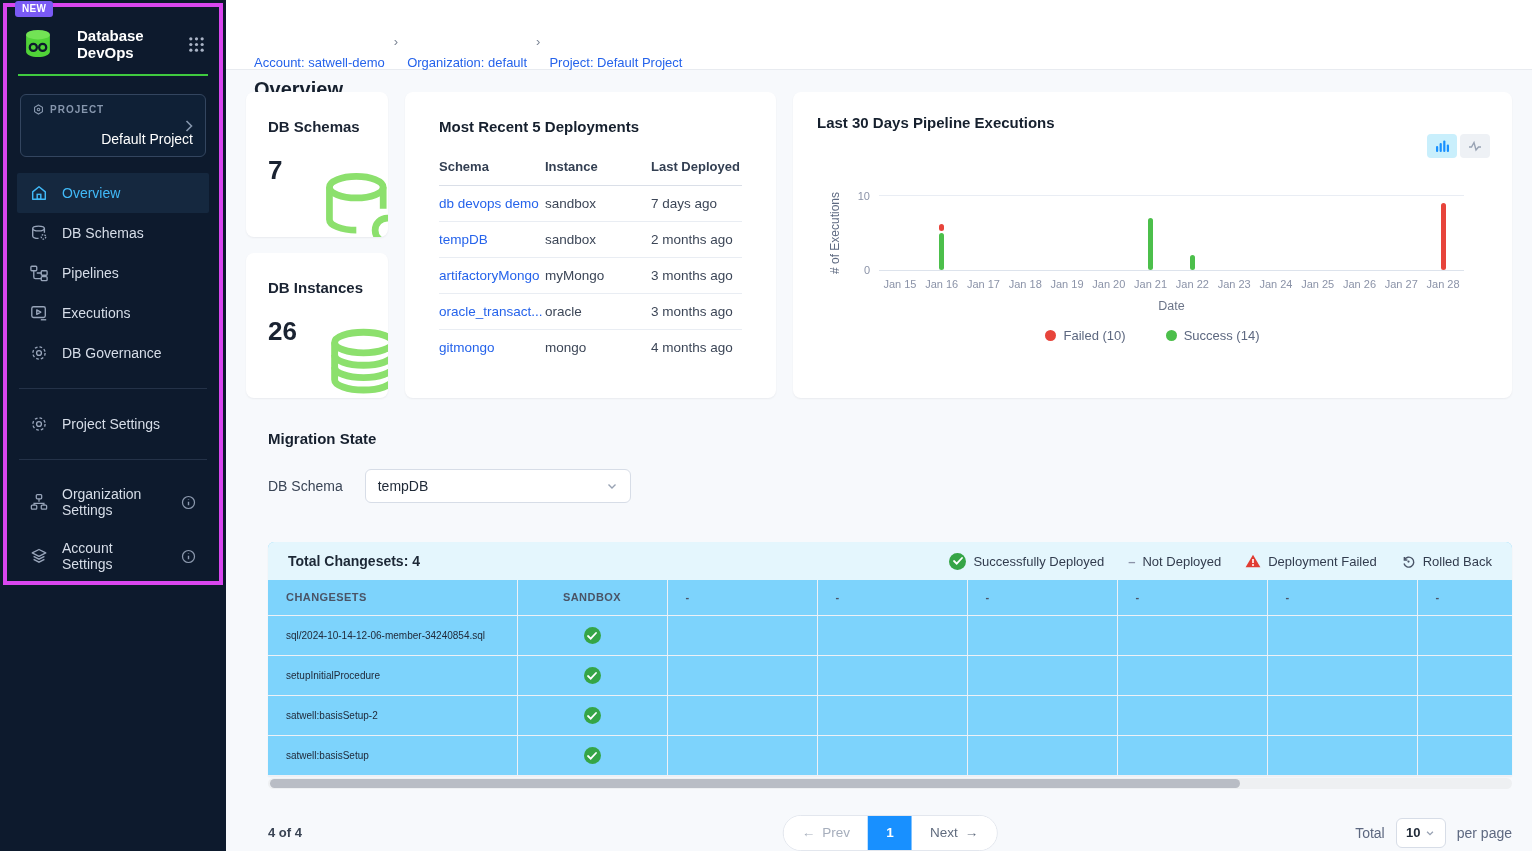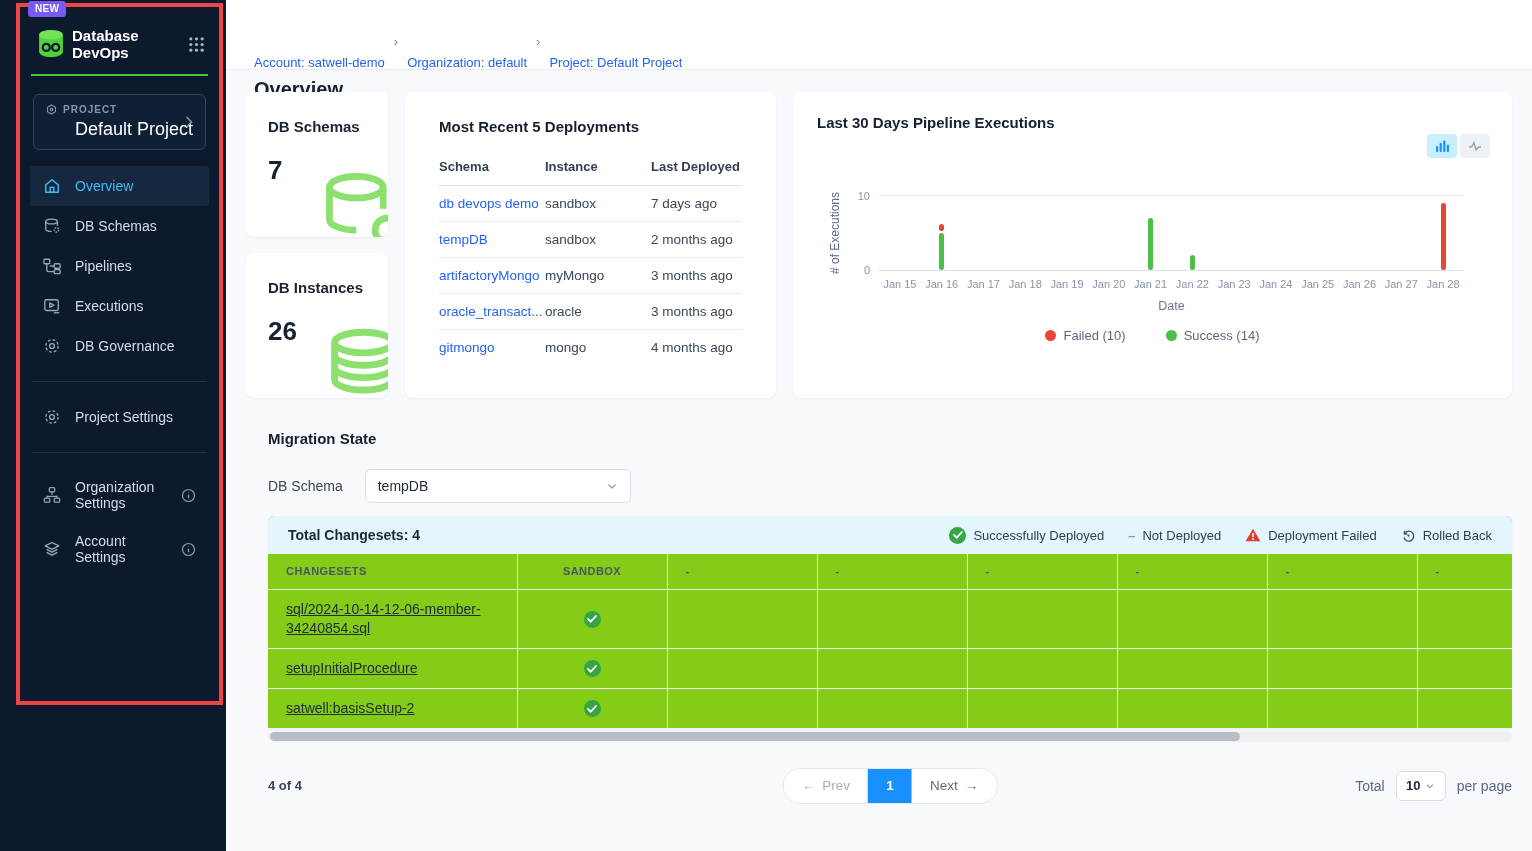--- a/index.html
+++ b/index.html
@@ -2,30 +2,30 @@
 <html><head>
 <meta charset="utf-8">
 <style>
   * { box-sizing: border-box; margin: 0; padding: 0; }
   html,body { width:1532px; height:851px; overflow:hidden; }
   body { font-family:"Liberation Sans", sans-serif; background:#f7f9fc; color:#1a2332; }
   .app { display:flex; width:100%; height:100%; }
 
   
   .sidebar { position:relative; width:226px; min-width:226px; height:100%; background:#0d1a2d; }
-  .sb-frame { position:absolute; left:16px; top:3px; right:3px; height:702px; border:4px solid #ef4444; }
+  .sb-frame { position:absolute; left:3px; top:3px; right:3px; height:582px; border:4px solid #d946ef; }
   .sb-inner { padding:12px 10px 0; height:100%; position:relative; }
   .new-badge { position:absolute; top:-6px; left:8px; background:#7a5af5; color:#fff; font-size:10px; font-weight:bold; padding:2px 7px 3px; border-radius:3px; letter-spacing:.3px; }
-  .sb-brand { display:flex; align-items:center; gap:4px; padding:8px 4px 0 4px; }
+  .sb-brand { display:flex; align-items:center; gap:22px; padding:8px 4px 0 4px; }
   .brand-name { color:#fff; font-size:15px; font-weight:bold; flex:1; }
   .grid-icon { color:#aab4c6; display:flex; cursor:pointer; }
   .sb-green-line { height:2px; background:#3fca3f; margin:13px 1px 0; }
   .project-box { margin:18px 3px 0; background:#0f2036; border:1px solid #33455f; border-radius:6px; padding:9px 12px; position:relative; cursor:pointer;text-align:right; }
   .proj-label { display:flex; align-items:center; gap:6px; font-size:10px; font-weight:bold; letter-spacing:1px; color:#8696ad; }
-  .proj-name { color:#fff; font-size:18px; margin-top:4px; }
+  .proj-name { color:#fff; font-size:14px; margin-top:16px; }
   .proj-chevron { position:absolute; right:12px; top:50%; transform:translateY(-50%); color:#8696ad; display:flex; }
   .sb-nav { margin-top:16px; }
   .nav-item { display:flex; align-items:center; gap:14px; padding:11px 13px; font-size:14px; color:#d6dde8; cursor:pointer; border-radius:2px; }
   .nav-item .ni-icon { display:flex; color:#98a5ba; }
   .nav-item.active { background:#15283f; color:#41b9f7; }
   .nav-item.active .ni-icon { color:#41b9f7; }
   .sb-div { height:1px; background:#243248; margin:15px 2px; }
   .info-icon { margin-left:auto; color:#8c99ae; display:flex; cursor:pointer; }
 
   
@@ -75,35 +75,35 @@
   .chart-legend { display:flex; justify-content:center; gap:40px; margin-top:15px; font-size:13px; color:#5d6880; }
   .lg-item { display:inline-flex; align-items:center; gap:7px; cursor:pointer; }
   .lg-dot { width:11px; height:11px; border-radius:50%; display:inline-block; }
 
   
   .mig-section { margin-left:22px; }
   .mig-title { font-size:15px; font-weight:bold; color:#16202e; margin-top:32px; }
   .schema-row { margin-top:22px; display:flex; align-items:center; gap:22px; font-size:14px; color:#3a4556; }
   .select { width:266px; height:34px; background:#fff; border:1px solid #d7dde7; border-radius:6px; padding:0 12px; display:flex; align-items:center; justify-content:space-between; font-size:14px; color:#1f2937; cursor:pointer; }
 
-  .cs-card { margin-top:13px; background:#84cc16; border-radius:6px 6px 0 0; box-shadow:0 1px 2px rgba(16,24,40,.05); }
+  .cs-card { margin-top:39px; background:#7dd3fc; border-radius:6px 6px 0 0; box-shadow:0 1px 2px rgba(16,24,40,.05); }
   .cs-band { background:#e4f6fd; height:38px; display:flex; align-items:center; padding:0 20px; border-radius:6px 6px 0 0; }
   .cs-total { font-size:14px; font-weight:bold; color:#1c2836; }
   .cs-legend { margin-left:auto; display:flex; gap:24px; font-size:13px; color:#323c4e; align-items:center; }
   .cs-leg-item { display:inline-flex; align-items:center; gap:7px; }
   .dash-glyph { color:#8b93a8; font-weight:bold; }
   .cs-table { width:100%; border-collapse:collapse; table-layout:fixed; }
   .cs-table th { height:35px; font-size:11px; font-weight:bold; color:#4a5466; letter-spacing:.04em; text-align:left; padding:0 18px; border:1px solid #eef1f6; border-top:none; }
   .cs-table th.c1 { text-align:center; }
   .cs-table th.c0 { width:249px; } .cs-table th.c1 { width:150px; }
   .cs-table th.c2,.cs-table th.c3,.cs-table th.c4,.cs-table th.c5,.cs-table th.c6 { width:150px; }
   .cs-table th.c7 { width:95px; }
   .cs-table th:first-child, .cs-table td:first-child { border-left:none; }
   .cs-table th:last-child, .cs-table td:last-child { border-right:none; }
-  .cs-table td { border:1px solid #eef1f6; font-size:14px; color:#212b3b; padding:10px 18px; line-height:19px;text-decoration:underline; }
+  .cs-table td { border:1px solid #eef1f6; font-size:10px; color:#212b3b; padding:10px 18px; line-height:19px; }
   .cs-table td.center { text-align:center; }
   .chk { display:inline-flex; width:17px; height:17px; border-radius:50%; background:#35a546; align-items:center; justify-content:center; vertical-align:middle; }
   .hscroll { height:11px; background:#eef0f2; border-radius:6px; position:relative; margin-top:2px; }
   .hscroll-thumb { position:absolute; left:2px; top:1px; height:9px; width:78%; background:#b9bdc5; border-radius:5px; cursor:grab; }
 
   .pag-row { display:flex; align-items:center; margin-top:26px; position:relative; height:36px; }
   .pag-count { font-size:13px; font-weight:bold; color:#3a4454; }
   .pager { position:absolute; left:50%; transform:translateX(-50%); display:inline-flex; height:36px; border:1px solid #e3e7ee; border-radius:18px; background:#fff; overflow:hidden; align-items:stretch; }
   .pg-prev, .pg-next { display:flex; align-items:center; gap:7px; padding:0 18px; font-size:13.5px; cursor:pointer; background:#fff; border:none; }
   .pg-prev { color:#a6aebc; }
@@ -541,20 +541,34 @@
                         <path d="M1 4 L3.7 6.6 L9 1" stroke="#fff" stroke-width="1.8" fill="none" stroke-linecap="round"></path>
                       </svg>
                     </span></td>
                   <td class="c2"></td>
                   <td class="c3"></td>
                   <td class="c4"></td>
                   <td class="c5"></td>
                   <td class="c6"></td>
                   <td class="c7"></td>
                 </tr>
+                <tr>
+                  <td class="c0">satwell:basisSetup</td>
+                  <td class="c1 center"><span class="chk">
+                      <svg width="10" height="8" viewBox="0 0 10 8">
+                        <path d="M1 4 L3.7 6.6 L9 1" stroke="#fff" stroke-width="1.8" fill="none" stroke-linecap="round"></path>
+                      </svg>
+                    </span></td>
+                  <td class="c2"></td>
+                  <td class="c3"></td>
+                  <td class="c4"></td>
+                  <td class="c5"></td>
+                  <td class="c6"></td>
+                  <td class="c7"></td>
+                </tr>
               </tbody>
           </table>
         </div>
 
         <div class="hscroll">
           <div class="hscroll-thumb"></div>
         </div>
 
         <div class="pag-row">
           <span class="pag-count">4 of 4</span>

